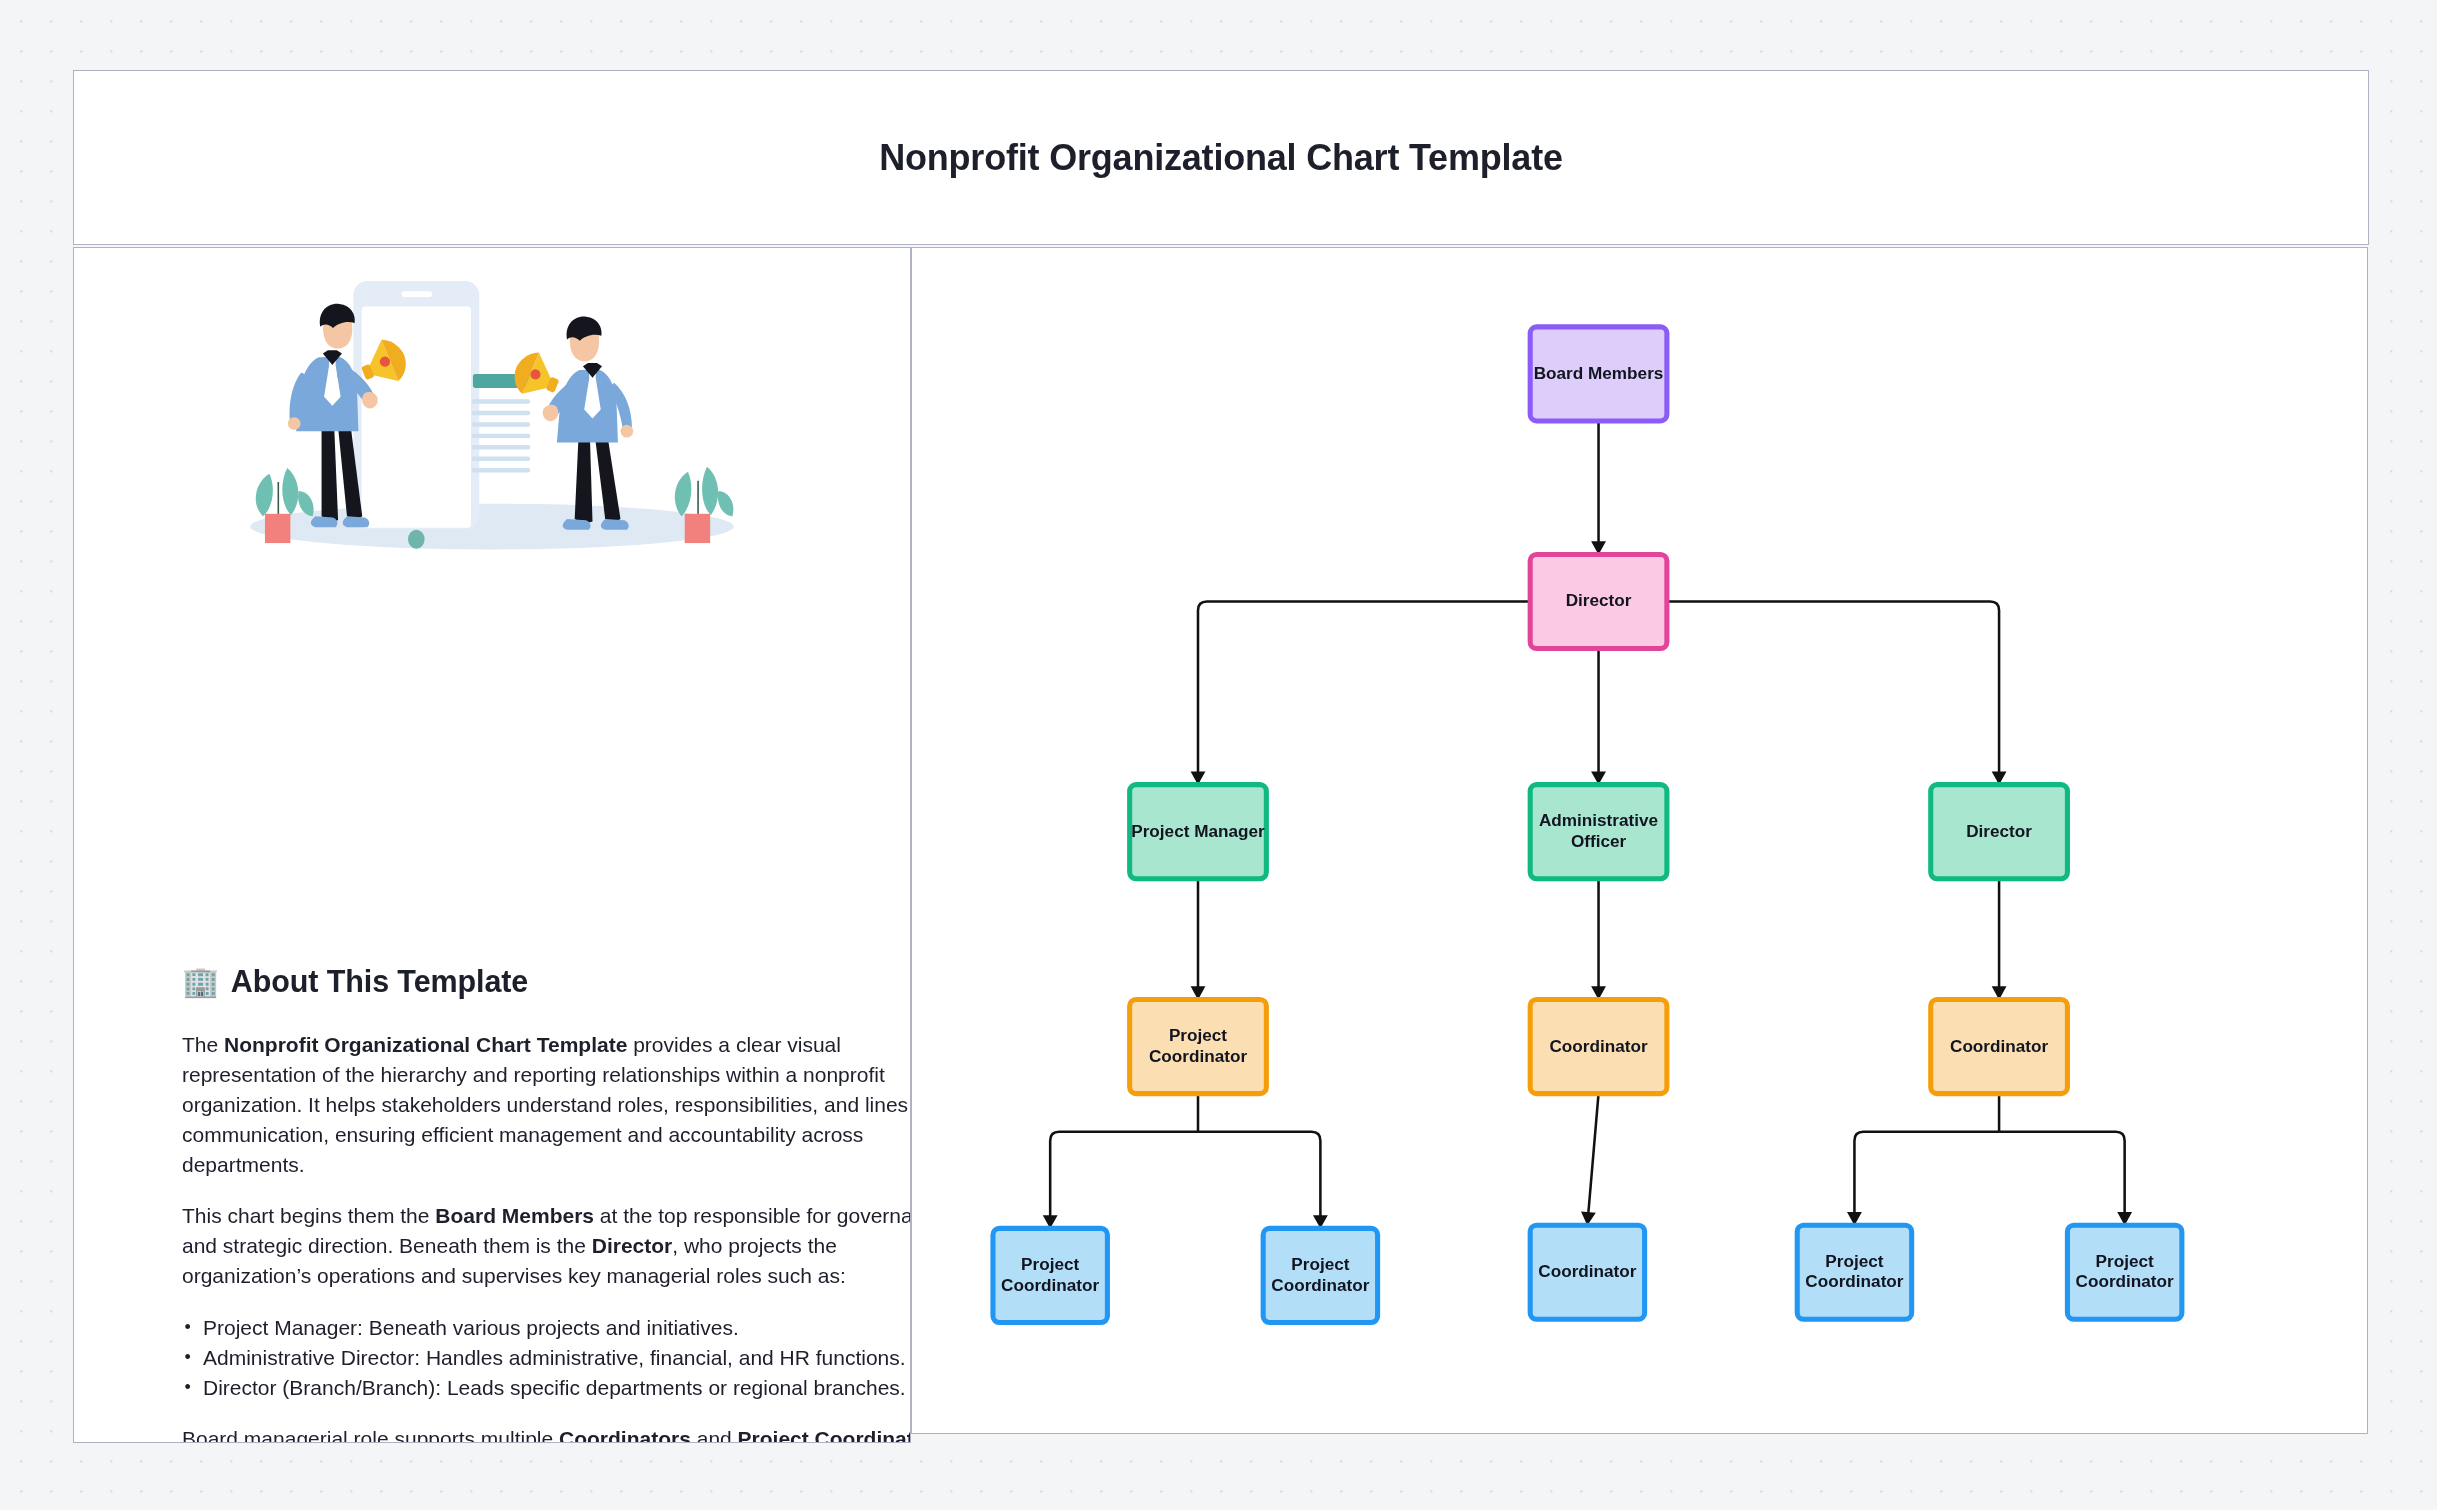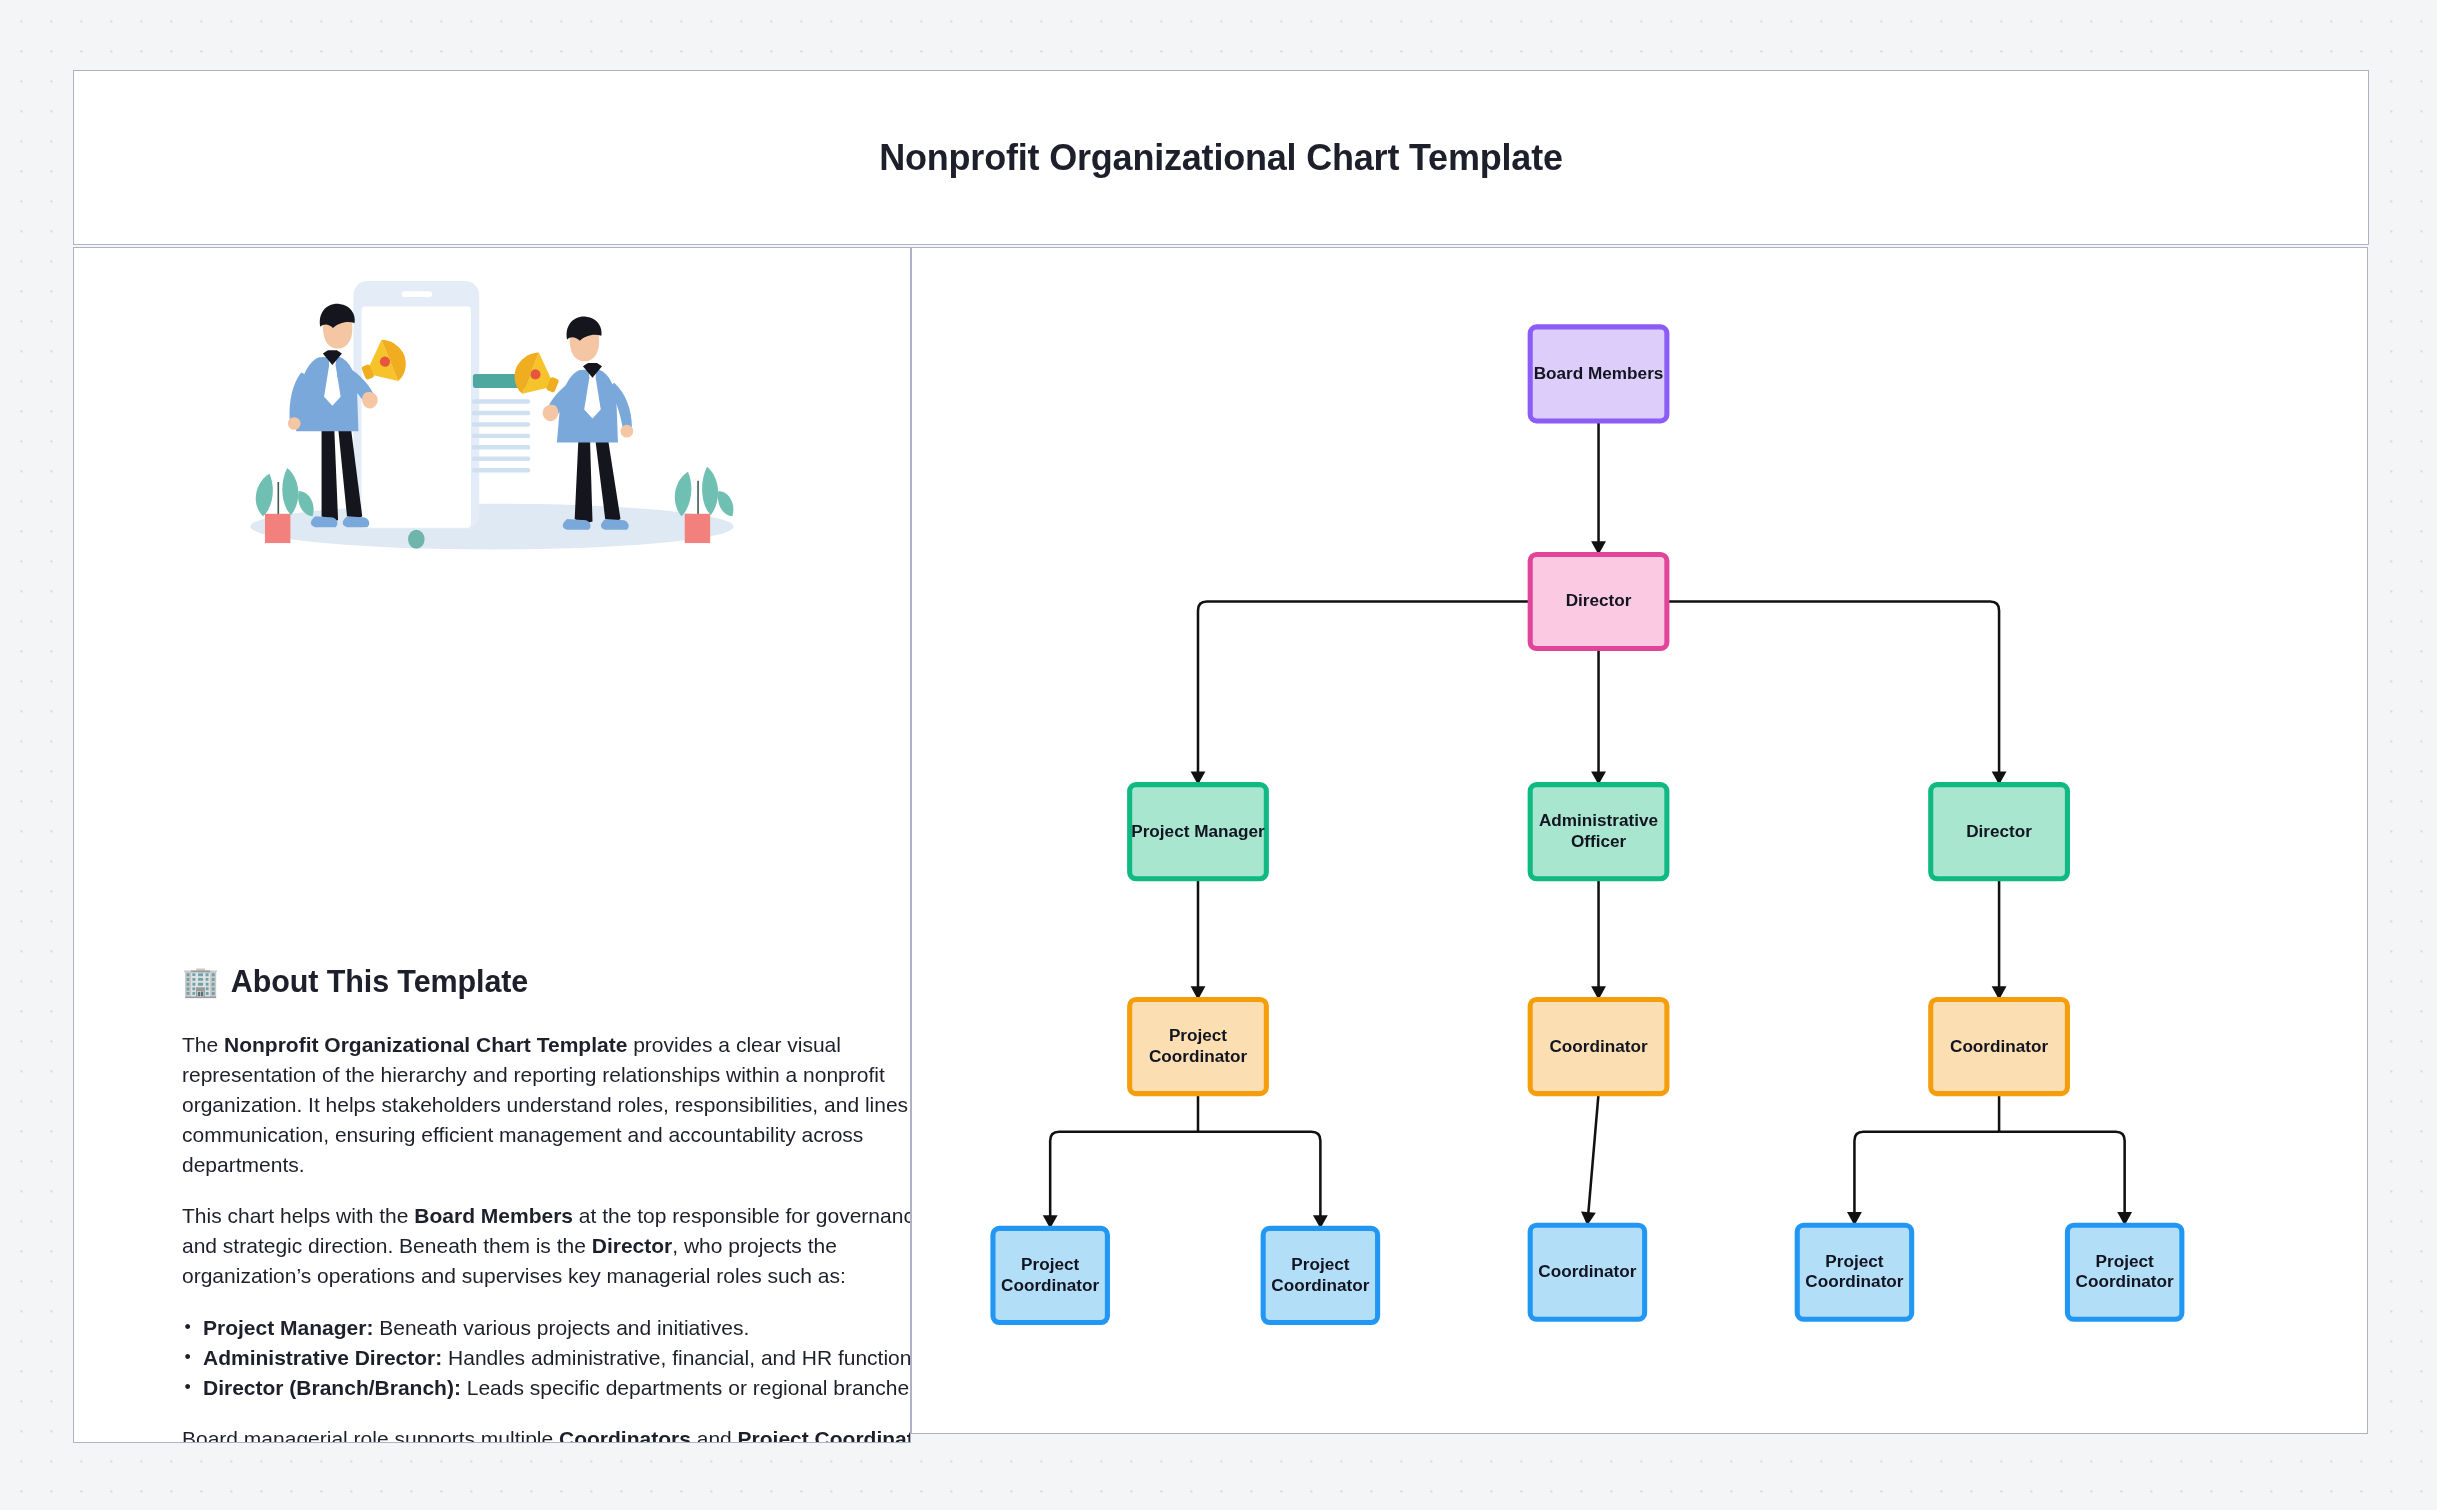--- a/index.html
+++ b/index.html
@@ -102,21 +102,21 @@
     padding-left: 21px;
     position: relative;
   }
   #bullet-list li::before {
     content: "\2022";
     position: absolute;
     left: 2.5px;
     top: -0.6px;
     font-size: 18px;
   }
-  #bullet-list li b { font-weight: bold; margin-top: 40px; }
+  #bullet-list li b { font-weight: normal; margin-top: 40px; }
 
   
   #chart-panel {
     position: absolute;
     left: 911px;
     top: 247px;
     width: 1457px;
     height: 1187px;
     background: #ffffff;
     border: 1.3px solid #aeb2c4;
@@ -257,21 +257,21 @@
   </div>
 
   <div id="about-block">
     <div id="about-heading">
       <span id="about-emoji">🏢</span>
       <span id="about-title">About This Template</span>
     </div>
 
     <p class="body-para"><span>The </span><b>Nonprofit Organizational Chart Template</b><span> provides a clear visual representation of the hierarchy and reporting relationships within a nonprofit organization. It helps stakeholders understand roles, responsibilities, and lines of communication, ensuring efficient management and accountability across departments.</span></p>
 
-    <p class="body-para"><span>This chart helps with the </span><b>Board Members</b><span> at the top responsible for governance and strategic direction. Beneath them is the </span><b>Director</b><span>, who projects the organization’s operations and supervises key managerial roles such as:</span></p>
+    <p class="body-para"><span>This chart begins them the </span><b>Board Members</b><span> at the top responsible for governance and strategic direction. Beneath them is the </span><b>Director</b><span>, who projects the organization’s operations and supervises key managerial roles such as:</span></p>
 
     <ul id="bullet-list">
       <li><b>Project Manager:</b><span> Beneath various projects and initiatives.</span></li>
       <li><b>Administrative Director:</b><span> Handles administrative, financial, and HR functions.</span></li>
       <li><b>Director (Branch/Branch):</b><span> Leads specific departments or regional branches.</span></li>
     </ul>
 
     <p class="body-para"><span>Board managerial role supports multiple </span><b>Coordinators</b><span> and </span><b>Project Coordinators</b><span>, who manage day-to-day tasks, volunteer coordination, and program execution.</span></p>
   </div>
 </div>

